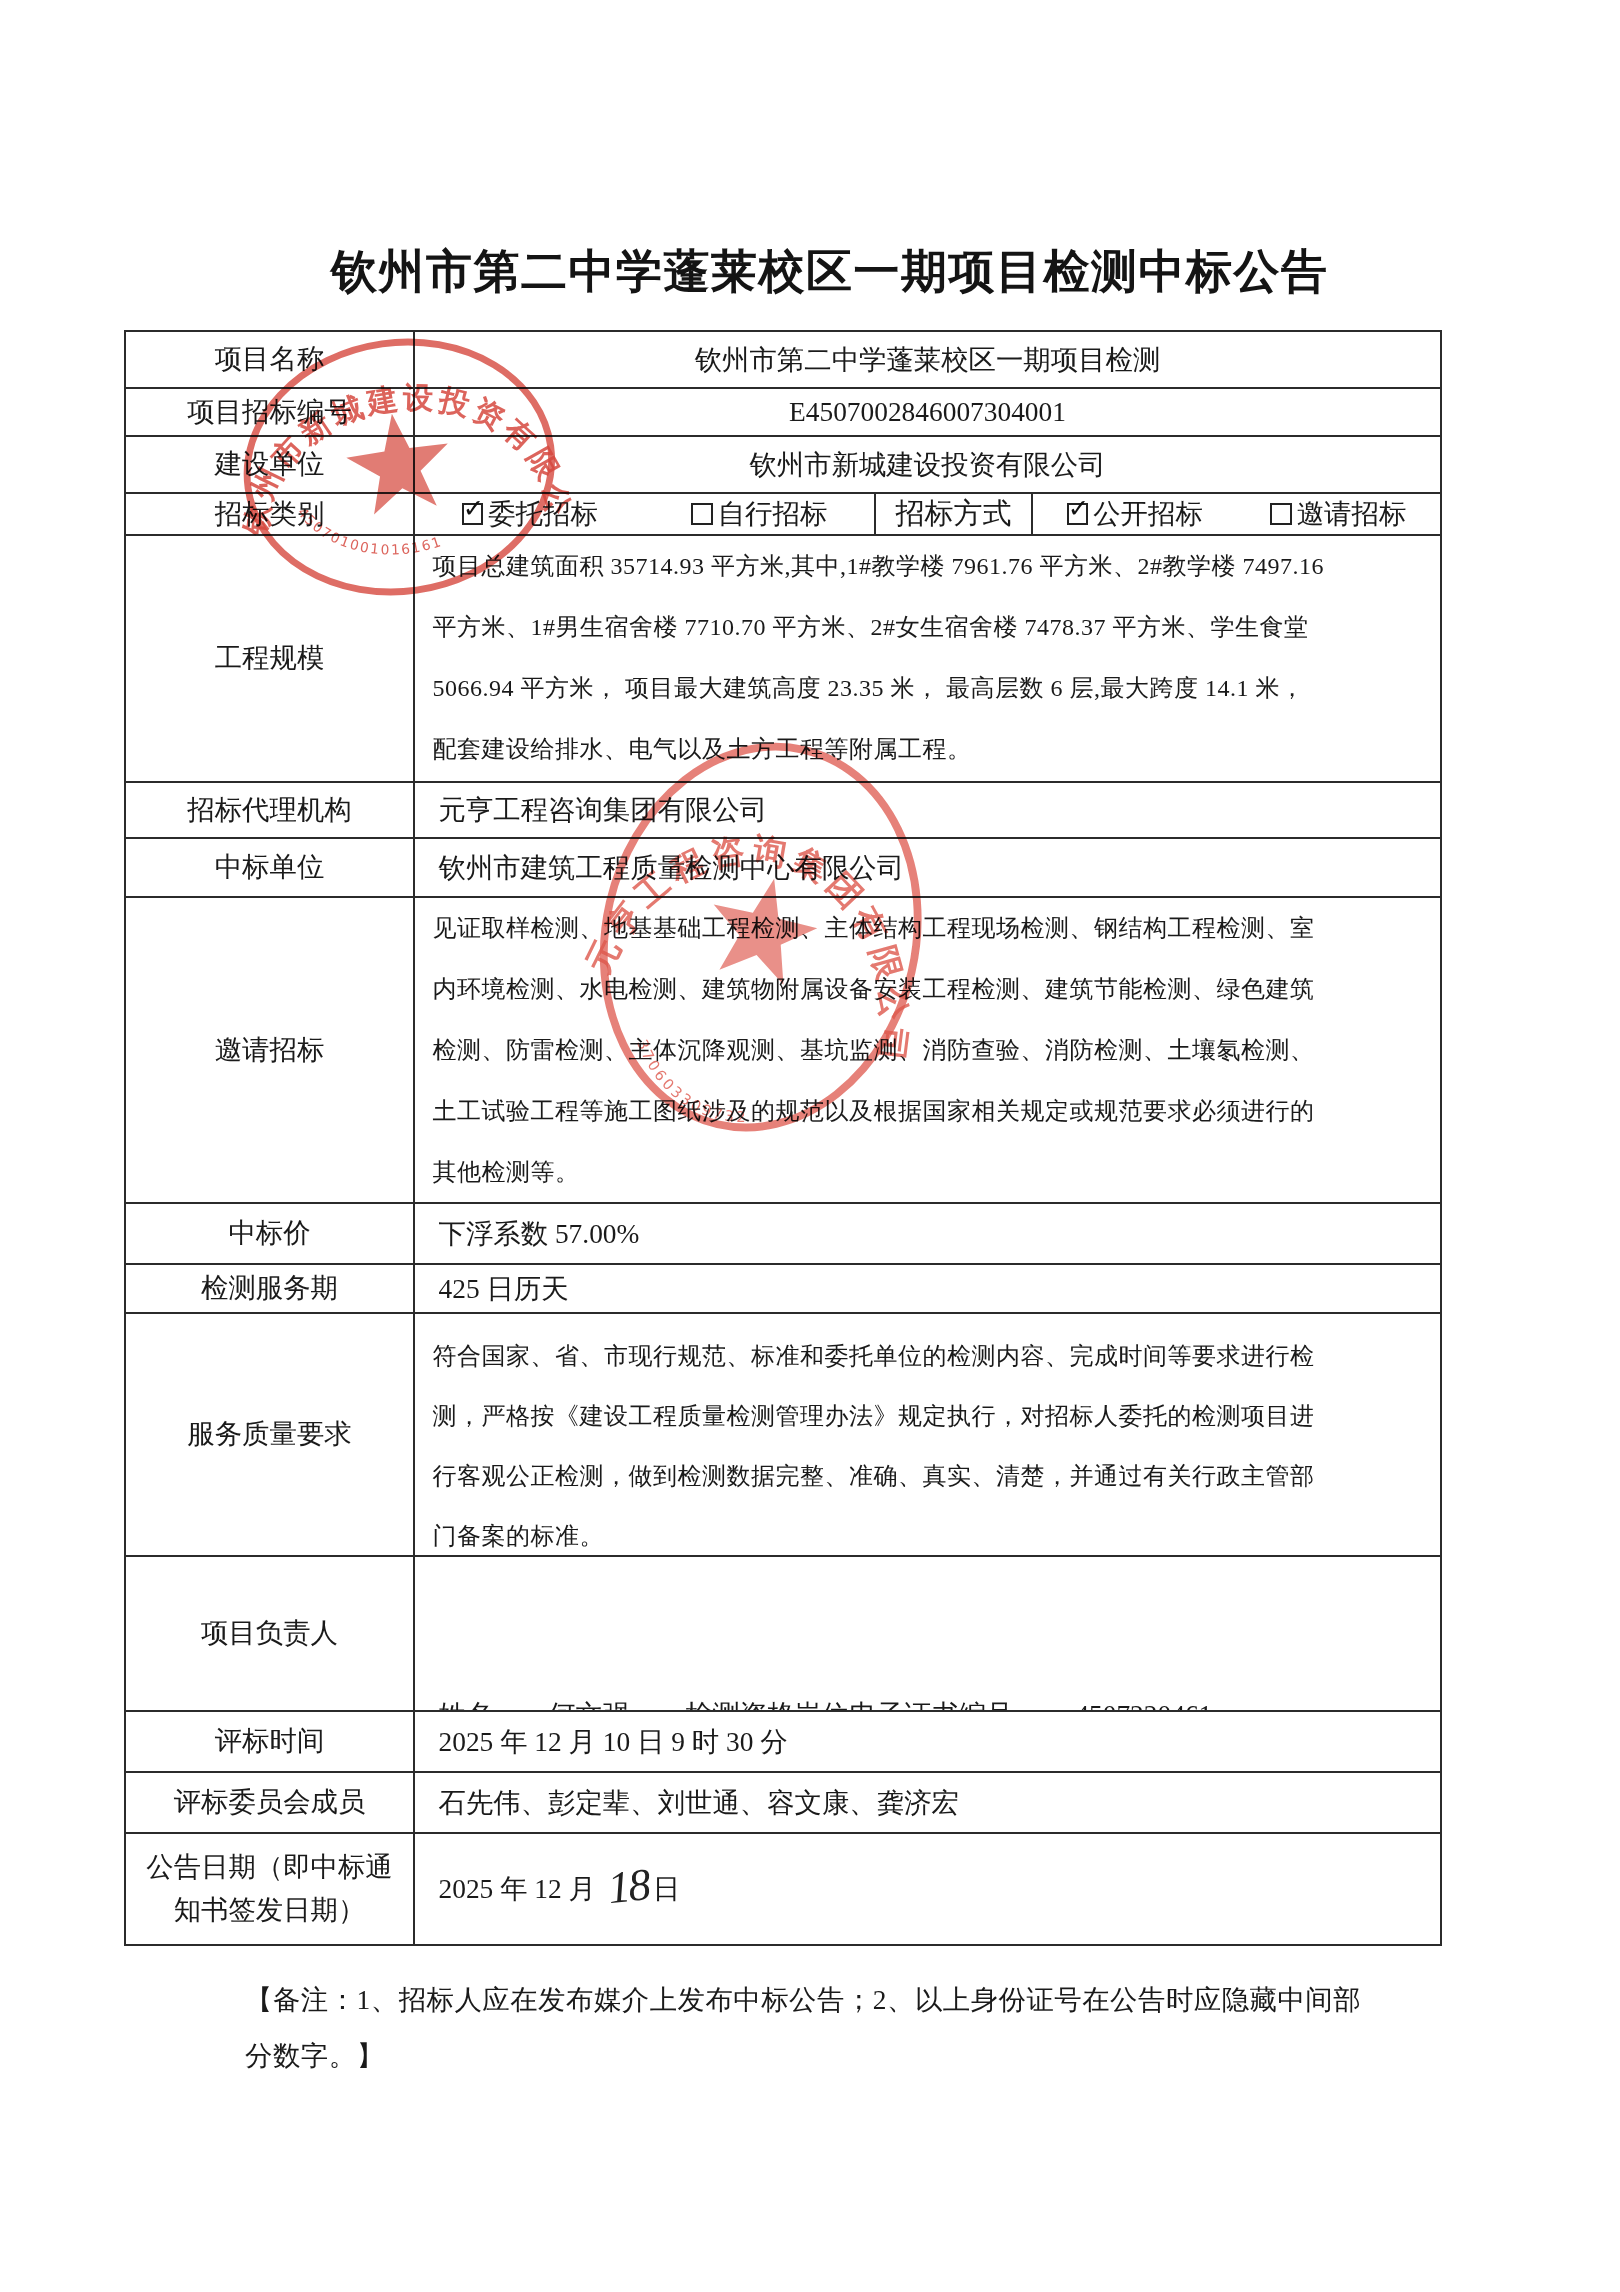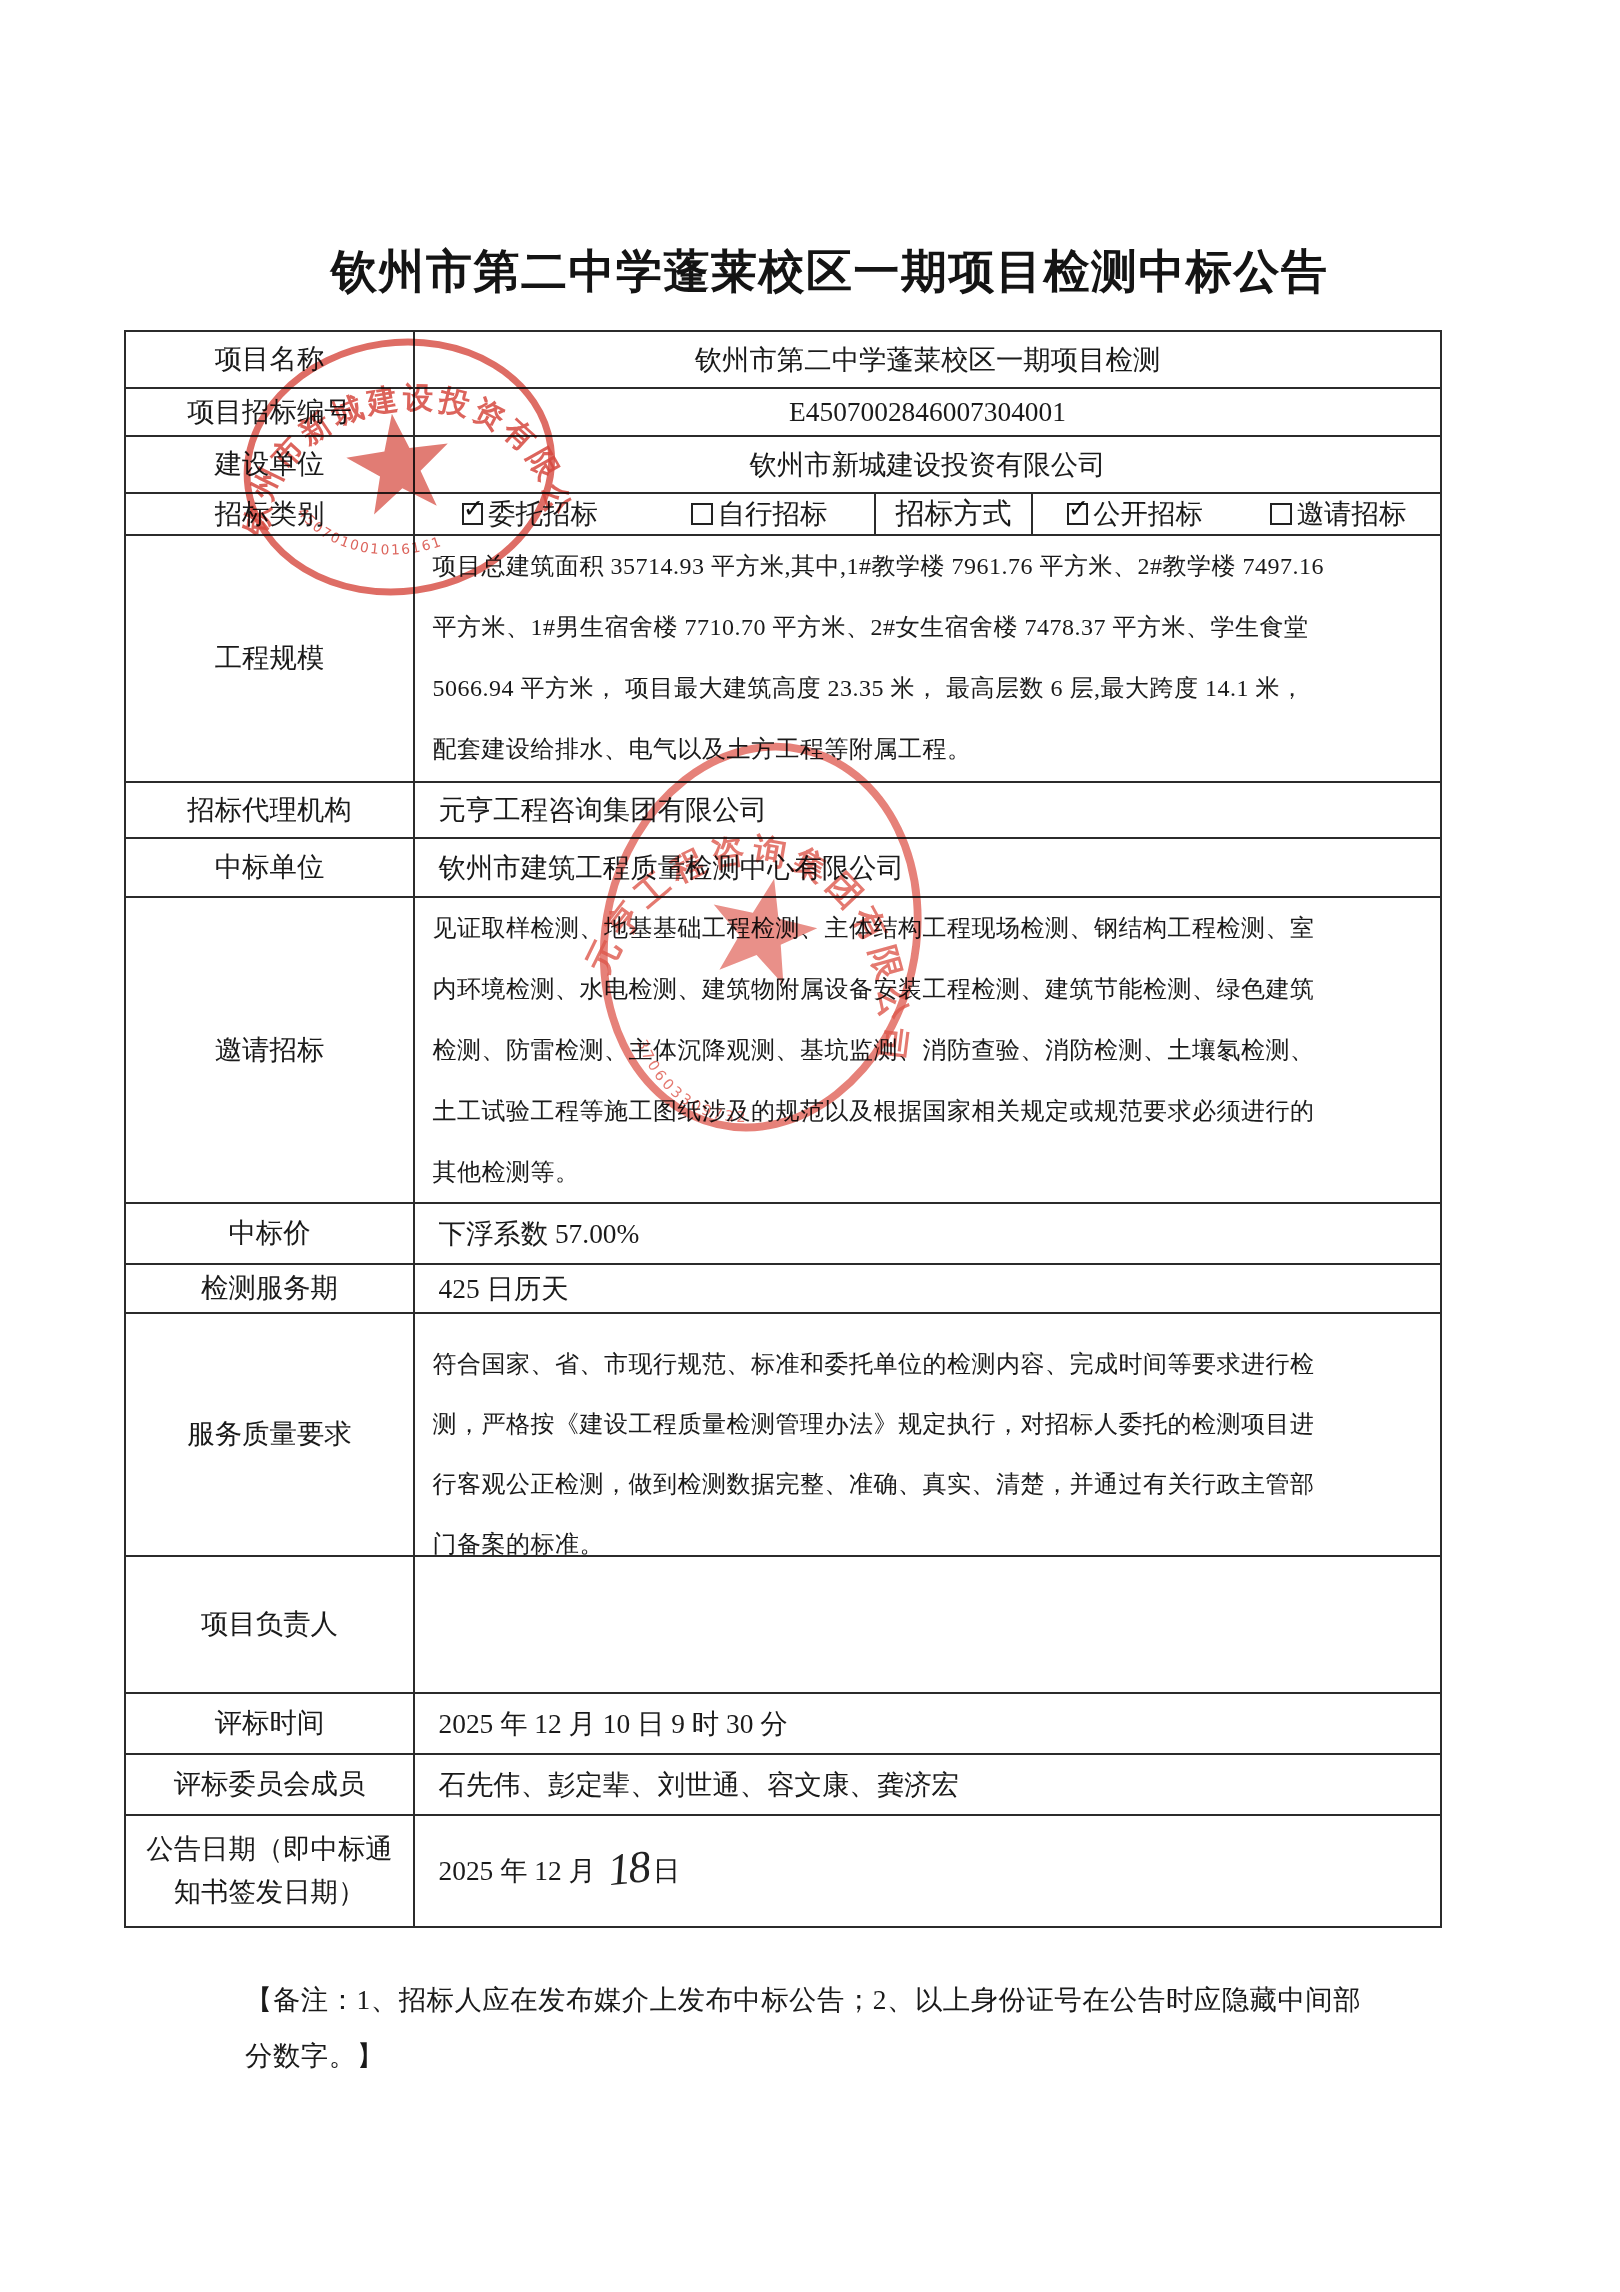--- a/index.html
+++ b/index.html
@@ -24,21 +24,21 @@
     display:flex; align-items:center; justify-content:center; text-align:center;
     font-size:27.4px; line-height:43px; white-space:pre-line;
   }
   .val { flex:1; display:flex; align-items:center; font-size:27.4px; box-sizing:border-box; }
   .val.center { justify-content:center; }
   .val.left { padding-left:23.5px; }
   .val.para {
     display:block; padding:0 17.6px; font-size:24px; line-height:61px;
     white-space:pre; overflow:hidden; letter-spacing:0.5px;
   }
-  .val.para.p4 { line-height:60px; padding-top:20px; }
+  .val.para.p4 { line-height:60px; padding-top:12px; }
   .manager-cell { display:block; padding:15.7px 23.5px 0; line-height:57px; white-space:pre; overflow:hidden; }
   .c-opts { display:flex; align-items:center; justify-content:space-around; box-sizing:border-box; }
   .c2 { flex:0 0 459px; width:459px; }
   .method {
     flex:0 0 159px; width:159px; border-left:2px solid #2b2b2b; border-right:2px solid #2b2b2b;
     display:flex; align-items:center; justify-content:center; font-size:29px; box-sizing:border-box;
   }
   .c4 { flex:1; }
   .opt { display:flex; align-items:center; font-size:27.4px; white-space:nowrap; }
   .box {
@@ -154,21 +154,21 @@
     </div>
 
     <div class="r" style="height:243px">
       <div class="lab">服务质量要求</div>
       <div class="val para p4">符合国家、省、市现行规范、标准和委托单位的检测内容、完成时间等要求进行检
 测，严格按《建设工程质量检测管理办法》规定执行，对招标人委托的检测项目进
 行客观公正检测，做到检测数据完整、准确、真实、清楚，并通过有关行政主管部
 门备案的标准。</div>
     </div>
 
-    <div class="r" style="height:137px">
+    <div class="r" style="height:155px">
       <div class="lab">项目负责人</div>
       <div class="val manager-cell">
         <div>姓名：　何文强　；检测资格岗位电子证书编号：　 4507220461 ；</div>
         
       </div>
     </div>
 
     <div class="r" style="height:61px">
       <div class="lab">评标时间</div>
       <div class="val left">2025 年 12 月 10 日 9 时 30 分</div>

